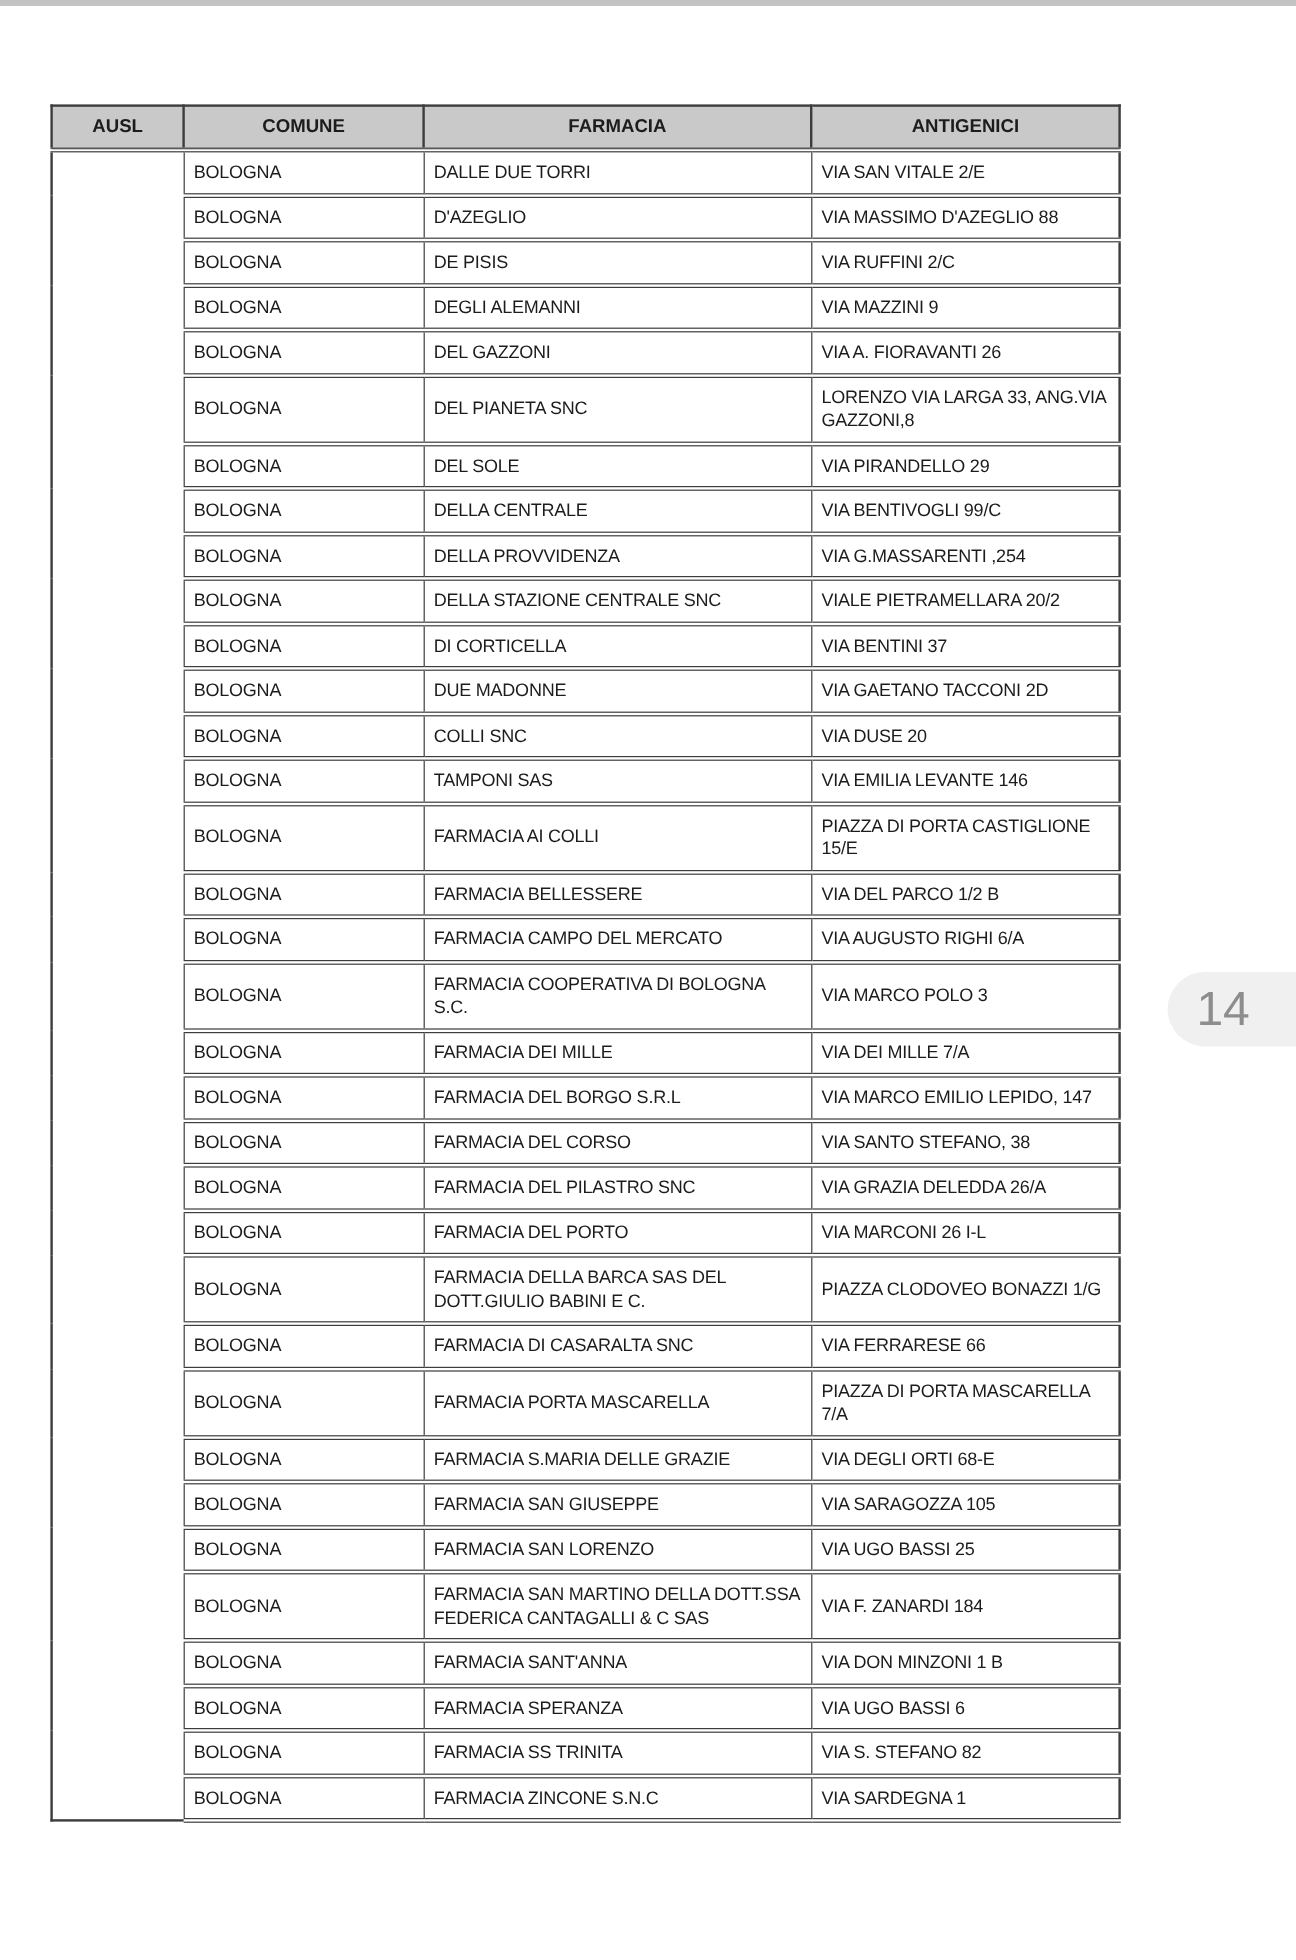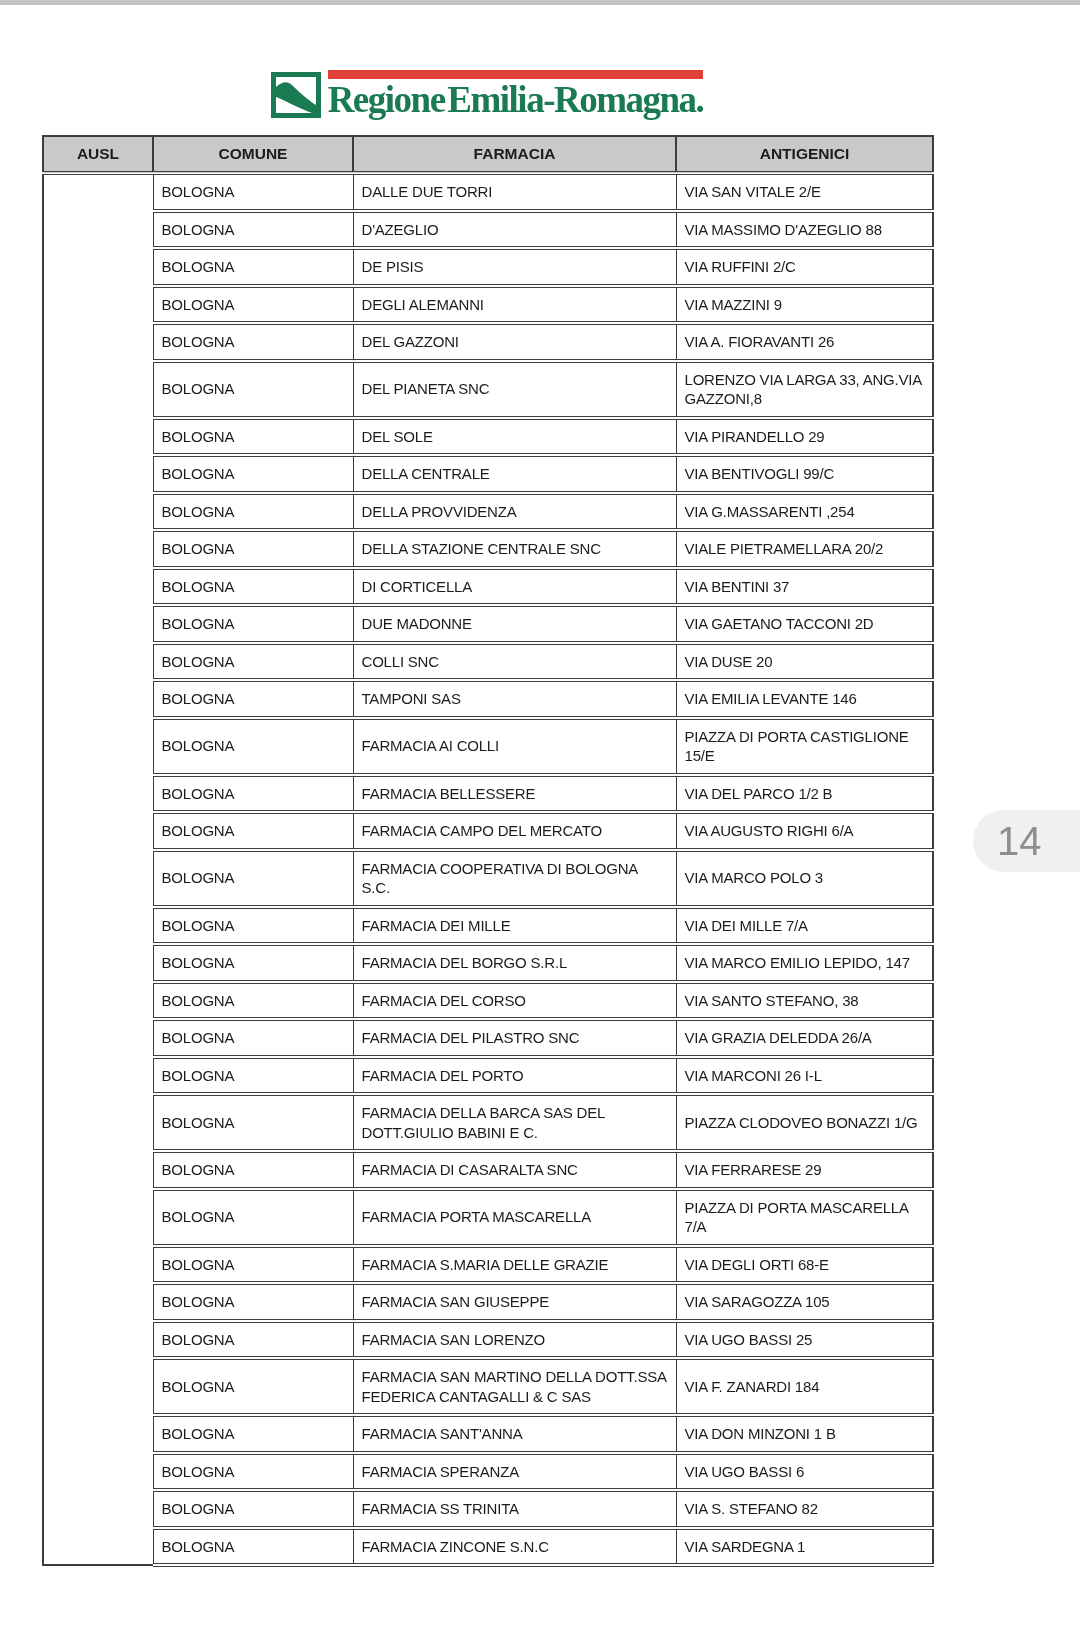--- a/index.html
+++ b/index.html
@@ -89,32 +89,20 @@
     box-sizing: border-box;
   }
 </style>
 </head>
 <body>
 
 <div class="top-strip"></div>
 
 <div class="page">
 
-  <div class="logo">
-    <div class="logo-mark">
-      <svg width="50" height="46" viewBox="0 0 50 46" xmlns="http://www.w3.org/2000/svg">
-        <rect x="2.5" y="2.5" width="45" height="41" fill="#ffffff" stroke="#1a7a52" stroke-width="5"></rect>
-        <path d="M5,15 C12,9 17,9 22,14 C30,22 40,30 45,33 L45,41 L41,41 C27,36 13,28 5,25 Z" fill="#1a7a52"></path>
-      </svg>
-    </div>
-    <div class="logo-right">
-      <div class="logo-bar"></div>
-      <div class="logo-text">Regione Emilia-Romagna.</div>
-    </div>
-  </div>
 
 
   <table class="pharmacies">
     <colgroup>
       <col class="c-ausl">
         <col class="c-comune">
         <col class="c-farmacia">
         <col class="c-indirizzo">
     </colgroup>
     <thead>
@@ -243,21 +231,21 @@
     <td class="cell-indirizzo">VIA MARCONI 26 I-L</td>
   </tr>
         <tr>
     <td class="cell-comune">BOLOGNA</td>
     <td class="cell-farmacia">FARMACIA DELLA BARCA SAS DEL DOTT.GIULIO BABINI E C.</td>
     <td class="cell-indirizzo">PIAZZA CLODOVEO BONAZZI 1/G</td>
   </tr>
         <tr>
     <td class="cell-comune">BOLOGNA</td>
     <td class="cell-farmacia">FARMACIA DI CASARALTA SNC</td>
-    <td class="cell-indirizzo">VIA FERRARESE 29</td>
+    <td class="cell-indirizzo">VIA FERRARESE 66</td>
   </tr>
         <tr>
     <td class="cell-comune">BOLOGNA</td>
     <td class="cell-farmacia">FARMACIA PORTA MASCARELLA</td>
     <td class="cell-indirizzo">PIAZZA DI PORTA MASCARELLA 7/A</td>
   </tr>
         <tr>
     <td class="cell-comune">BOLOGNA</td>
     <td class="cell-farmacia">FARMACIA S.MARIA DELLE GRAZIE</td>
     <td class="cell-indirizzo">VIA DEGLI ORTI 68-E</td>

